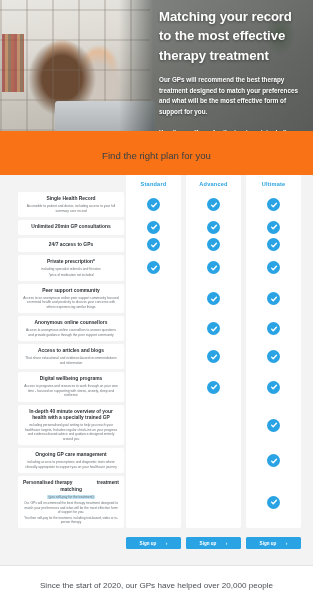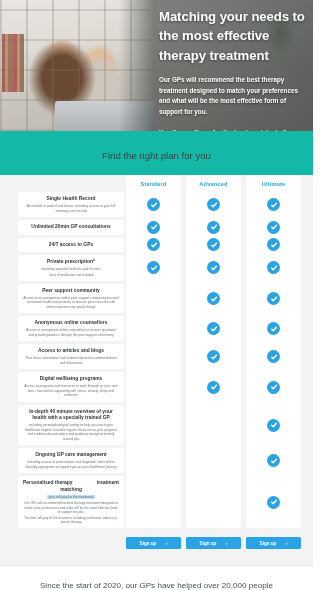--- a/index.html
+++ b/index.html
@@ -94,21 +94,21 @@
   }
   .hero-para2 { margin-top: 10px; }
   .hero-para2 b { font-weight: bold; }
 
   
   .section-title {
     text-align: center;
     font-size: 9.6px;
     color: #3b4044;
     padding: 19px 0 14px 0;
-    background: #14b8a6;
+    background: #f97316;
   }
 
   
   .table-wrap {
     position: relative;
     width: 313px;
     background: #f3f3f3;
     padding-bottom: 16px;
   }
   .plan-columns {
@@ -242,21 +242,21 @@
 
 <div class="hero">
   <div class="hero-photo">
     <div class="hero-shelf"></div>
     <div class="hero-books"></div>
     <div class="hero-plant"></div>
     <div class="hero-laptop"></div>
   </div>
   <div class="hero-scrim"></div>
   <div class="hero-copy">
-    <div class="hero-title">Matching your needs to the most effective therapy treatment</div>
+    <div class="hero-title">Matching your record to the most effective therapy treatment</div>
     <div class="hero-para">Our GPs will recommend the best therapy treatment designed to match your preferences and what will be the most effective form of support for you.</div>
     <div class="hero-para hero-para2"><b>You then self-pay for the treatment,</b><span> including text-based, video or in-person therapy</span></div>
   </div>
 </div>
 
 <div class="section-title">Find the right plan for you</div>
 
 <div class="table-wrap">
   <div class="plan-columns">
     <div class="plan-col c0" style="top: 0px; height: 353.203px;"></div>

